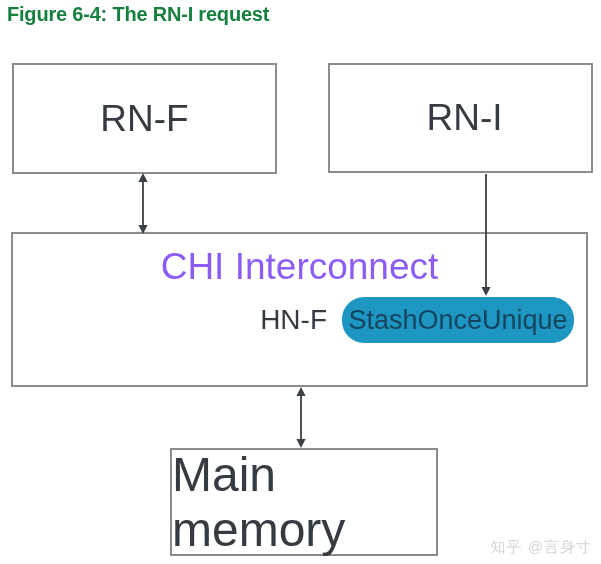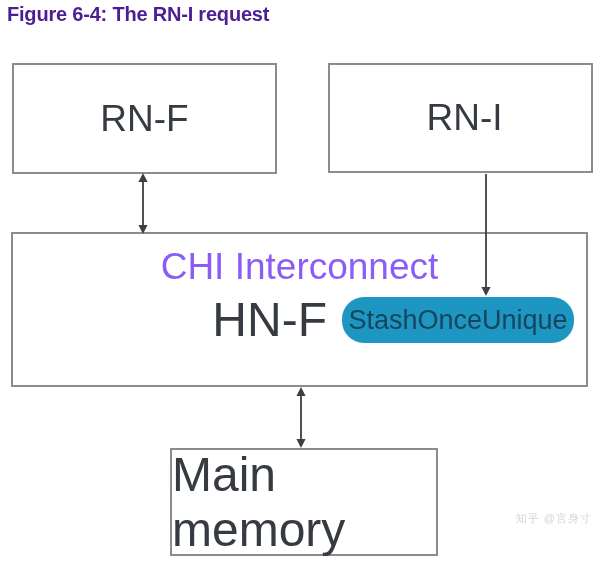--- a/index.html
+++ b/index.html
@@ -11,21 +11,21 @@
     font-family: "Liberation Sans", sans-serif;
     overflow: hidden;
   }
   .title {
     position: absolute;
     left: 7px;
     top: 3px;
     margin: 0;
     font-size: 20px;
     font-weight: 700;
-    color: #4c1d95;
+    color: #15803d;
     letter-spacing: -0.2px;
   }
   .box {
     position: absolute;
     background: #ffffff;
     border: 2px solid #8c8c8c;
     box-sizing: border-box;
     display: flex;
     align-items: center;
     justify-content: center;
@@ -41,21 +41,21 @@
     width: 100%;
     text-align: center;
     font-size: 37px;
     color: #8b5cf6;
   }
   .hnf-label {
     position: absolute;
     top: 63px; left: 0;
     width: 314px;
     text-align: right;
-    font-size: 48px;
+    font-size: 28px;
     line-height: 46px;
     color: #363b41;
   }
   .stash-badge {
     position: absolute;
     left: 329px; top: 63px;
     width: 232px; height: 46px;
     background: #1e96c2;
     color: #16455f;
     font-size: 27px;
@@ -67,22 +67,22 @@
   .arrows {
     position: absolute;
     left: 0; top: 0;
     pointer-events: none;
   }
   .arrows line { stroke: #3a4045; stroke-width: 1.8; }
   .arrows polygon { fill: #3a4045; }
   .watermark {
     position: absolute;
     right: 9px;
-    top: 511px;
-    font-size: 11px;
+    top: 538px;
+    font-size: 15px;
     color: #d4d4d4;
     letter-spacing: 1px;
   }
 </style>
 </head>
 <body>
 
 <div class="canvas">
 
   <h1 class="title">Figure 6-4: The RN-I request</h1>

